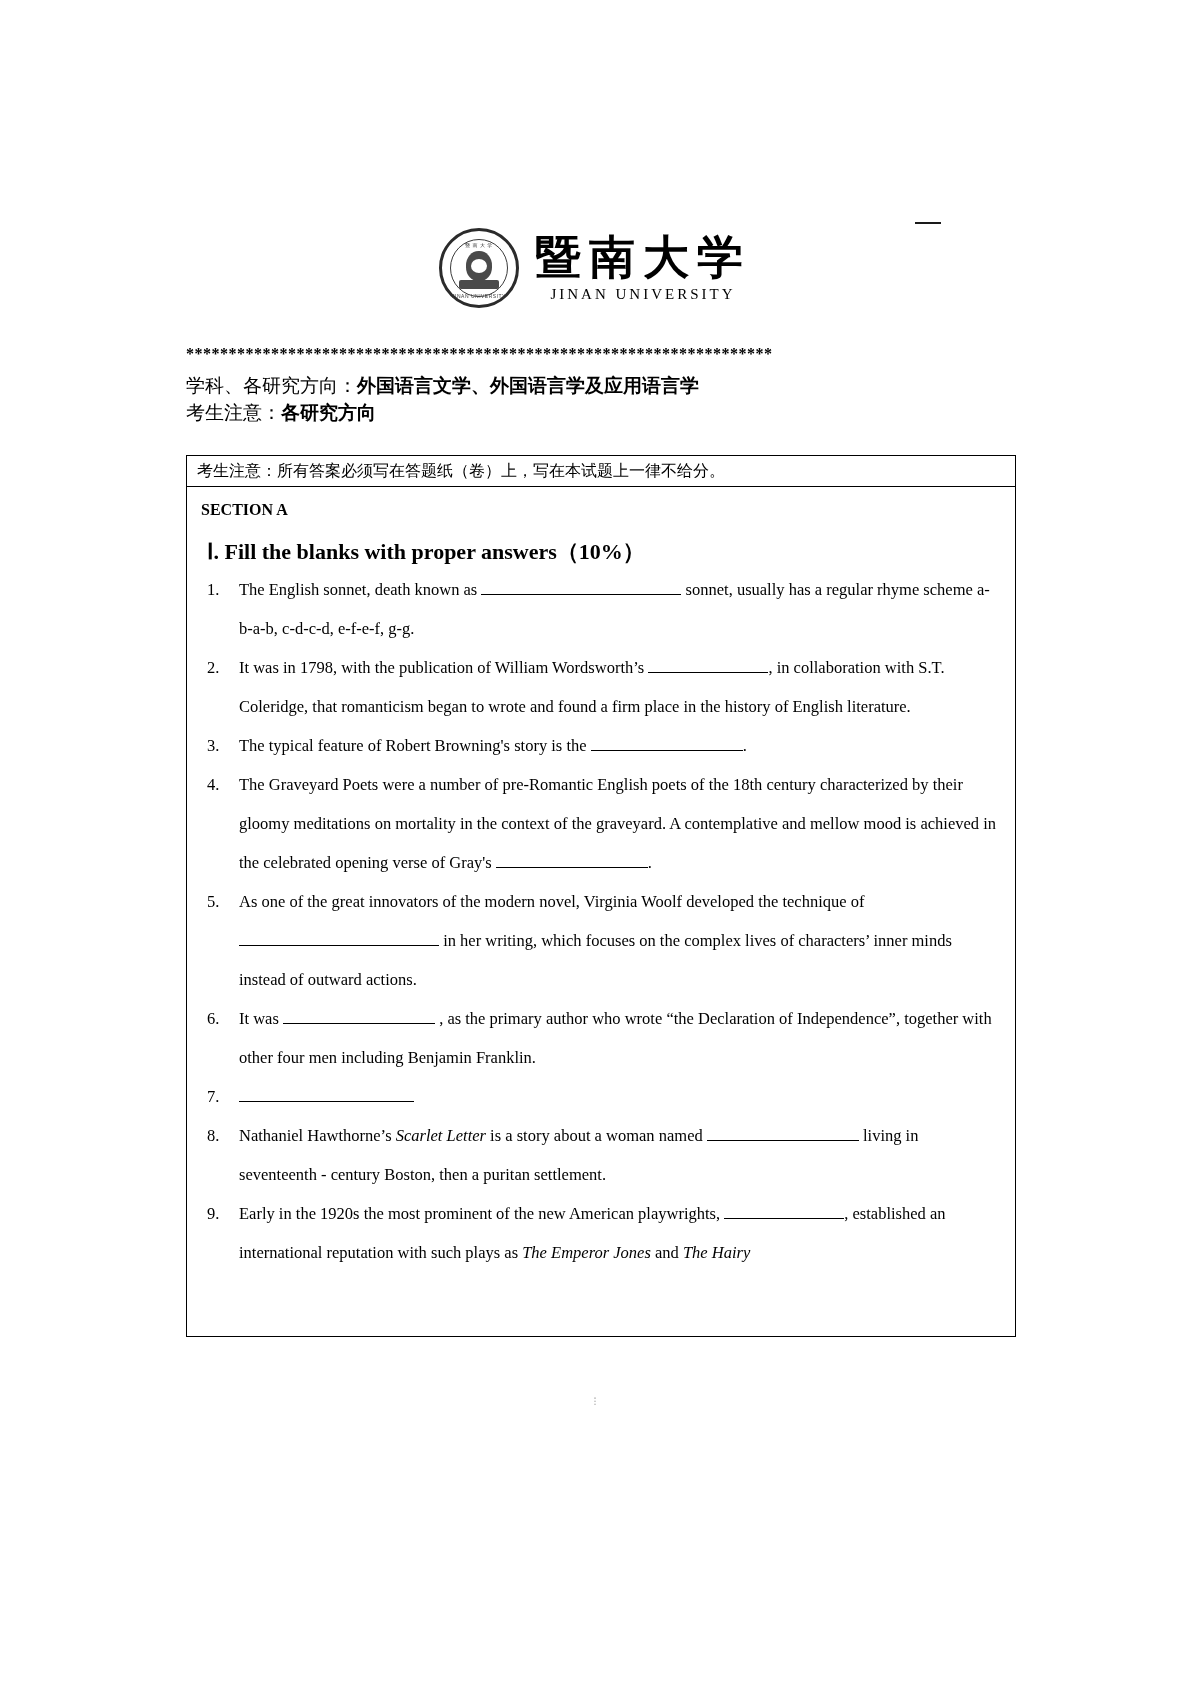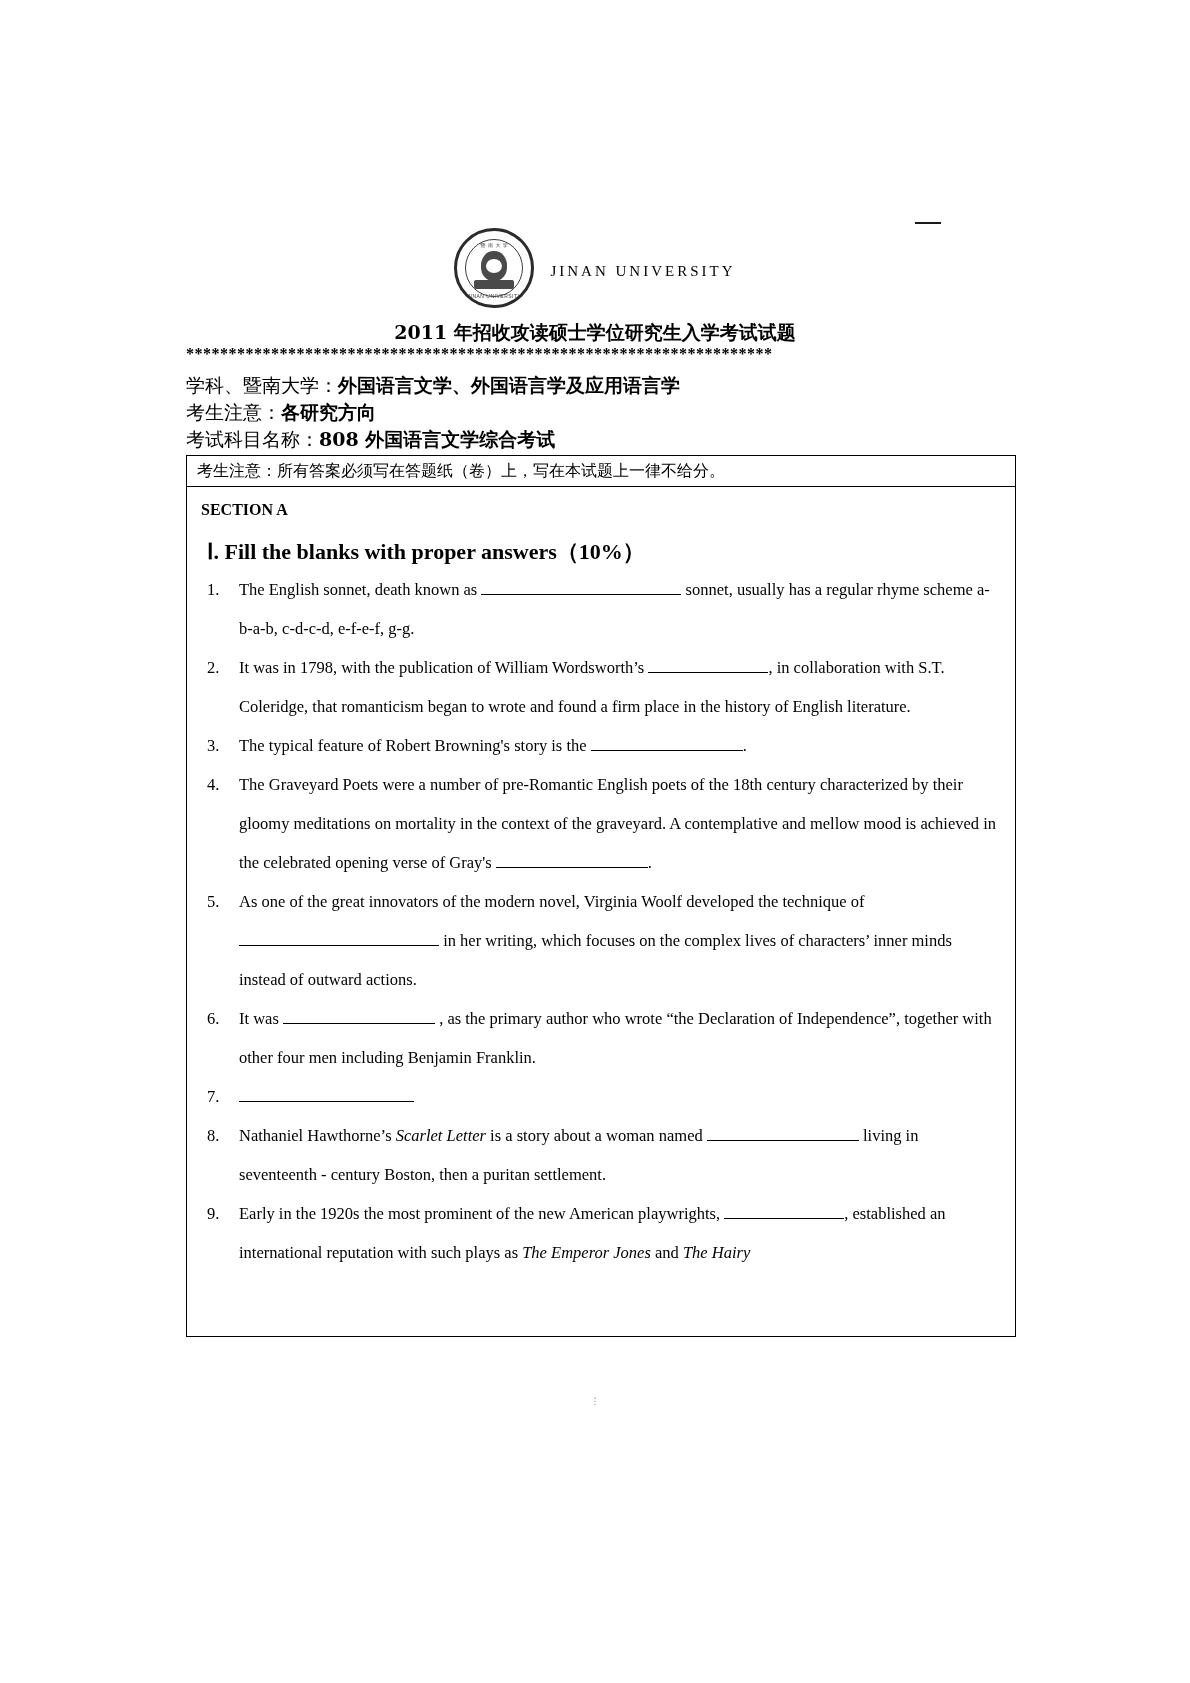--- a/index.html
+++ b/index.html
@@ -246,35 +246,32 @@
 
   <div class="header-logo-row">
     <div class="seal">
       <div class="seal-inner"></div>
       <div class="seal-text-top">暨 南 大 学</div>
       <div class="seal-face"></div>
       <div class="seal-base"></div>
       <div class="seal-text-bottom">JINAN UNIVERSITY</div>
     </div>
     <div class="univ-block">
+      <div class="univ-cn">暨南大学</div>
       <div class="univ-en">JINAN UNIVERSITY</div>
     </div>
   </div>
 
-  <div class="exam-title">2011 年招收攻读硕士学位研究生入学考试试题</div>
   <div class="star-line">*********************************************************************</div>
 
   <div class="info-line info-1">
-    <span class="lbl">学科、暨南大学：</span><span class="val">外国语言文学、外国语言学及应用语言学</span>
+    <span class="lbl">学科、各研究方向：</span><span class="val">外国语言文学、外国语言学及应用语言学</span>
   </div>
   <div class="info-line info-2">
     <span class="lbl">考生注意：</span><span class="val">各研究方向</span>
-  </div>
-  <div class="info-line info-3">
-    <span class="lbl">考试科目名称：</span><span class="val">808 外国语言文学综合考试</span>
   </div>
 
   <div class="notice-box">
     <div class="notice-text">考生注意：所有答案必须写在答题纸（卷）上，写在本试题上一律不给分。</div>
   </div>
 
   <div class="body-box">
     <div class="section-head">SECTION A</div>
     <div class="part-head">Ⅰ. Fill the blanks with proper answers（10%）</div>
     <div class="qlist" id="qlist">

